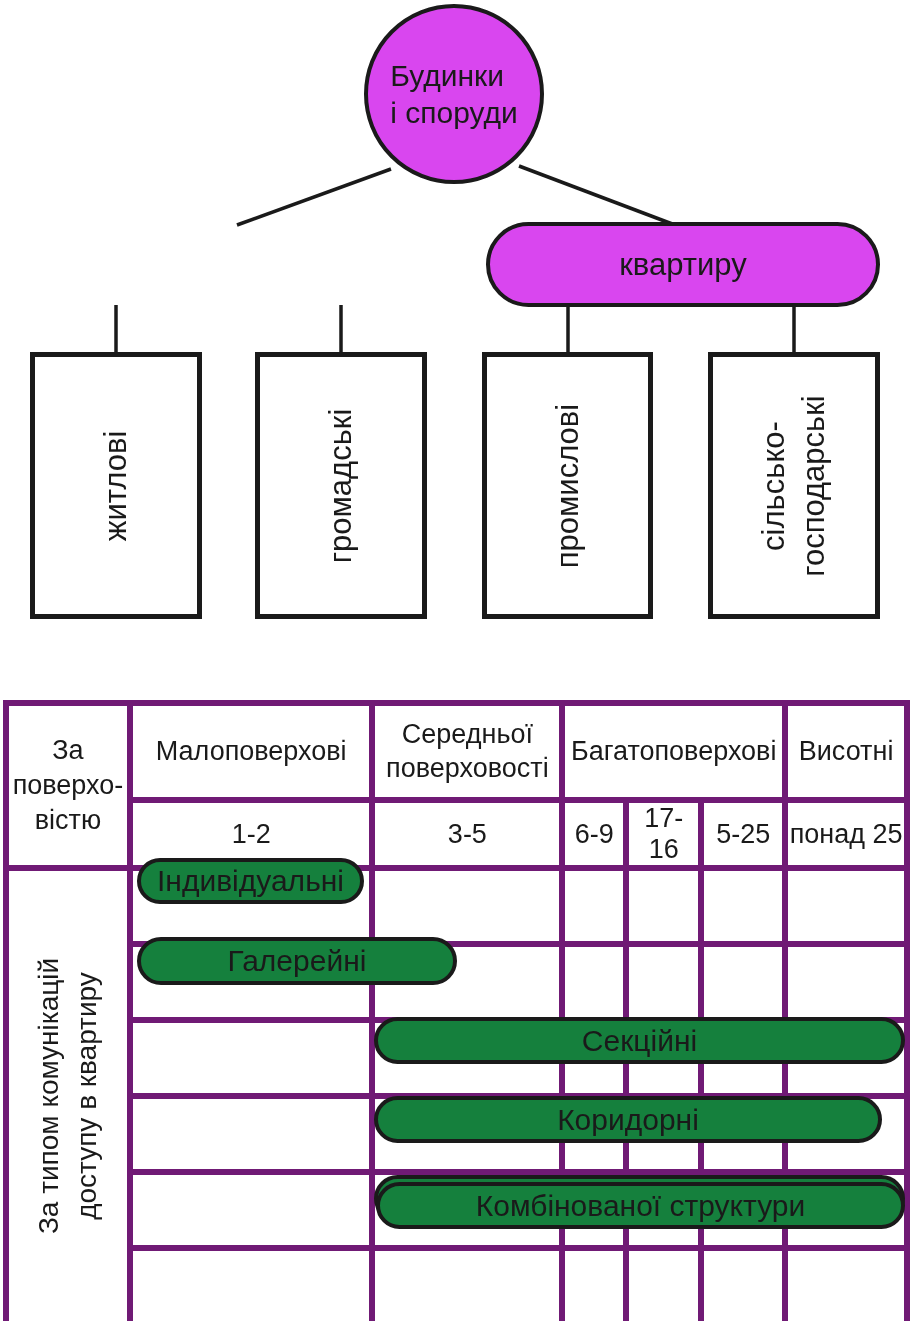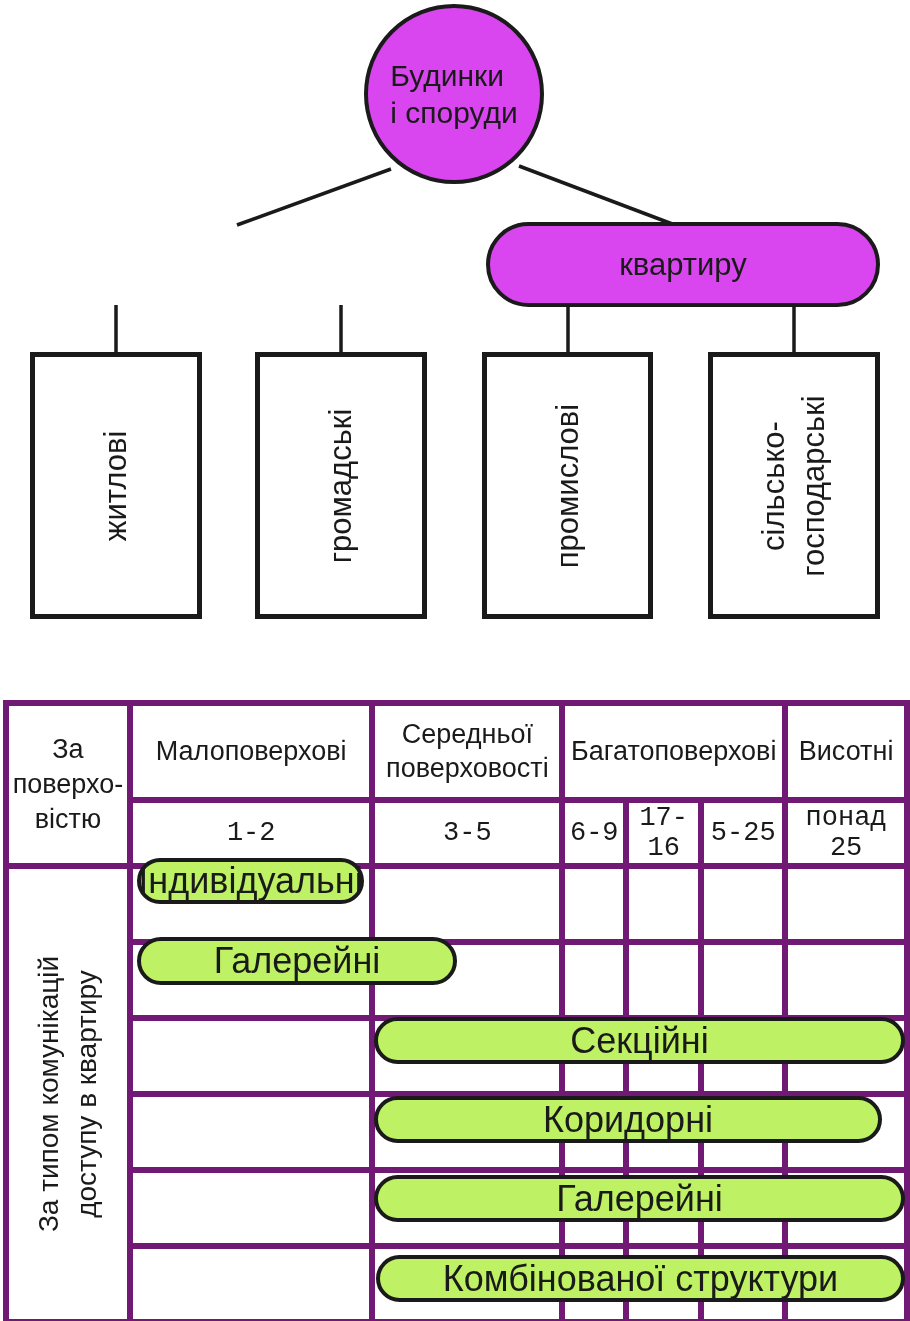--- a/index.html
+++ b/index.html
@@ -74,40 +74,40 @@
   td.corner{ font-size: 27px; line-height: 1.3; }
   td.side  { position: relative; }
   td.side .vlabel {
     position: absolute; left: 50%; top: 50%;
     transform: translate(-50%, -50%) rotate(-90deg);
     width: max-content;
     font-size: 28px; line-height: 1.35;
     text-align: center; white-space: pre-line;
   }
   tr.r-lab  { height: 97px; }
-  tr.r-rng  { height: 40px; font-family: Liberation Mono, monospace; }
+  tr.r-rng  { height: 40px; }
   tr.r-body { height: 76px; }
 
   
   .opill {
     position: absolute;
     box-sizing: border-box;
     border: 4px solid #1a1a1a;
-    background: #bef264;
+    background: #15803d;
     border-radius: 26px;
     display: flex; align-items: center; justify-content: center;
-    font-size: 36px; color: #1a1a1a;
+    font-size: 30px; color: #1a1a1a;
     white-space: nowrap;
   }
   .opill-1 { left: 137px; top: 858px;  width: 227px; height: 46px; }
   .opill-2 { left: 137px; top: 937px;  width: 320px; height: 48px; }
   .opill-3 { left: 374px; top: 1017px; width: 531px; height: 47px; }
   .opill-4 { left: 374px; top: 1096px; width: 508px; height: 47px; }
   .opill-5 { left: 374px; top: 1175px; width: 531px; height: 47px; }
-  .opill-6 { left: 376px; top: 1255px; width: 529px; height: 47px; }
+  .opill-6 { left: 376px; top: 1182px; width: 529px; height: 47px; }
 </style>
 </head>
 <body>
 
 <div id="page">
 
   <svg id="connectors">
     <line x1="391" y1="169" x2="237" y2="225"></line>
     <line x1="519" y1="166" x2="675" y2="225"></line>
     <line x1="116" y1="305" x2="116" y2="355"></line>

